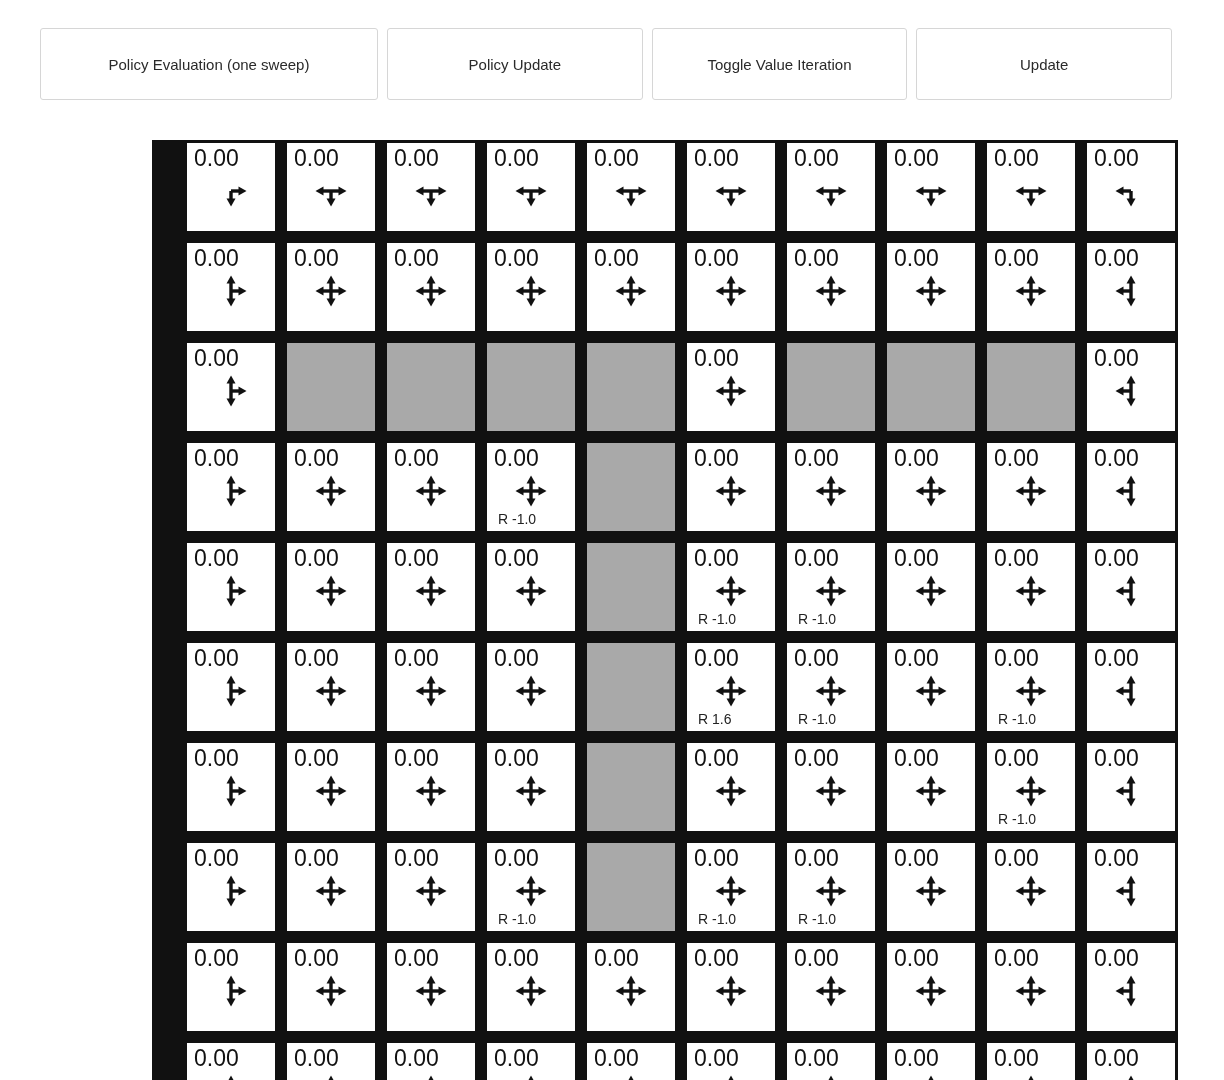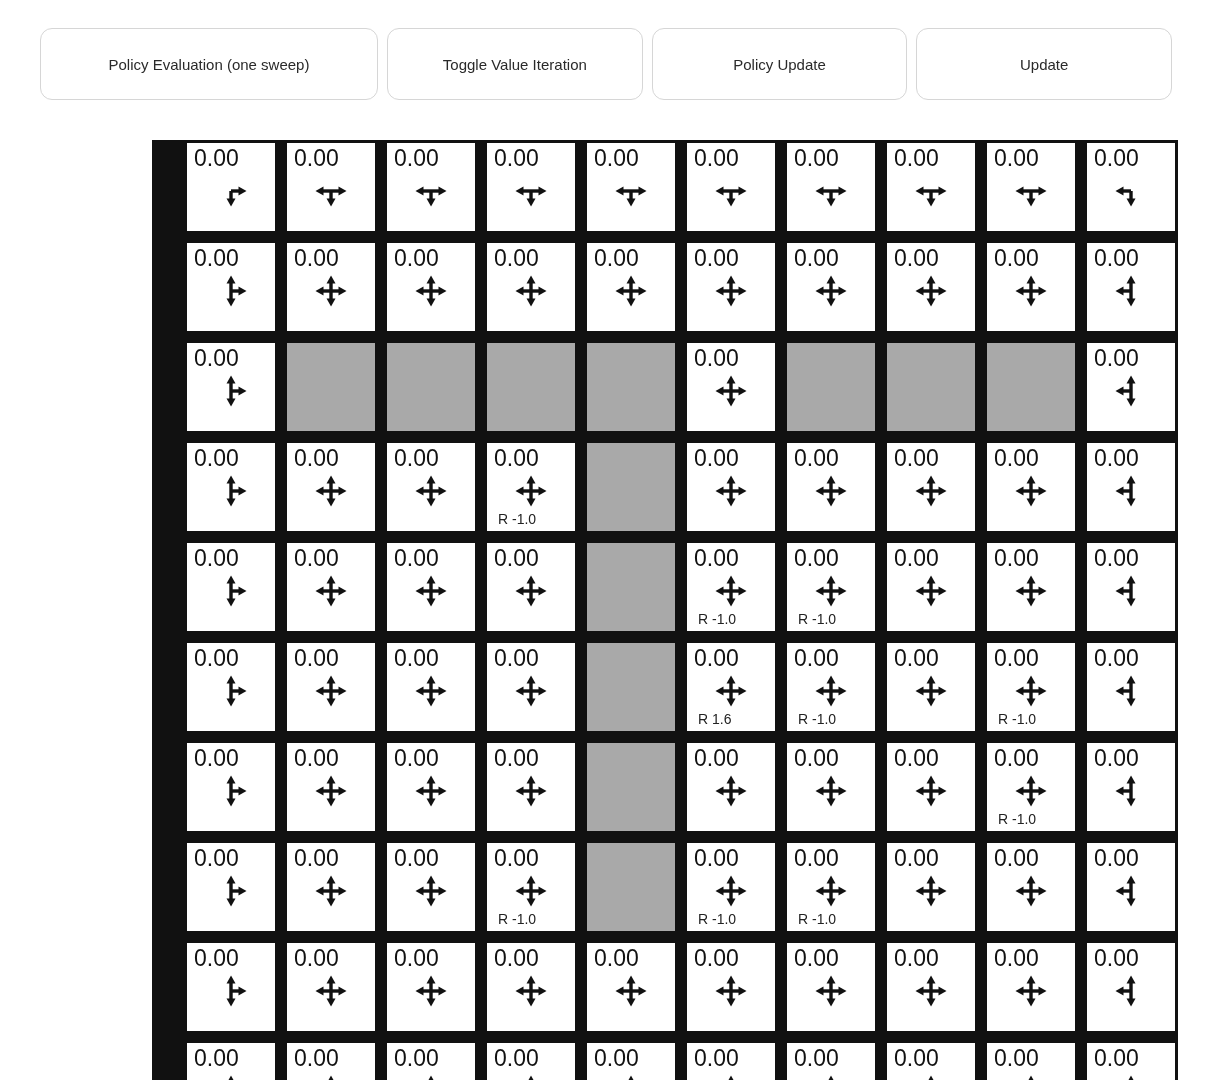--- a/index.html
+++ b/index.html
@@ -3,21 +3,21 @@
 <meta charset="utf-8">
 <style>
   html,body{margin:0;padding:0;background:#ffffff;}
   body{width:1224px;height:1080px;font-family:"Liberation Sans",sans-serif;overflow:hidden;}
 
   .toolbar{display:flex;gap:9px;margin:28px 52px 0 40px;height:72px;}
   .btn{
     flex:1 1 0;
     background:#ffffff;
     border:1px solid var(--btn-border,#d6d6d6);
-    border-radius:12px;
+    border-radius:3px;
     font-size:15px;
     color:var(--btn-text,#2a2a2a);
     font-family:"Liberation Sans",sans-serif;
     cursor:pointer;
     padding:0;
   }
   .btn-wide{flex:0 0 338px;}
 
   .grid{
     display:grid;
@@ -44,22 +44,22 @@
     position:absolute;left:11px;bottom:4px;
     font-size:14px;color:var(--rtxt,#222222);
     white-space:nowrap;
   }
 </style>
 </head>
 <body>
 
 <div class="toolbar">
   <button class="btn btn-wide">Policy Evaluation (one sweep)</button>
+  <button class="btn">Policy Update</button>
   <button class="btn">Toggle Value Iteration</button>
-  <button class="btn">Policy Update</button>
   <button class="btn">Update</button>
 </div>
 
 <div class="grid">
     <div class="cell">
       <div class="value">0.00</div>
       <svg viewBox="-22 -22 44 44" class="arrows">
         <line x1="0" y1="0" x2="8" y2="0" stroke="#111111" stroke-width="3.4"></line>
         <polygon points="15.5,0 7.5,4.5 7.5,-4.5" fill="#111111"></polygon>
         <line x1="0" y1="0" x2="0" y2="8" stroke="#111111" stroke-width="3.4"></line>

